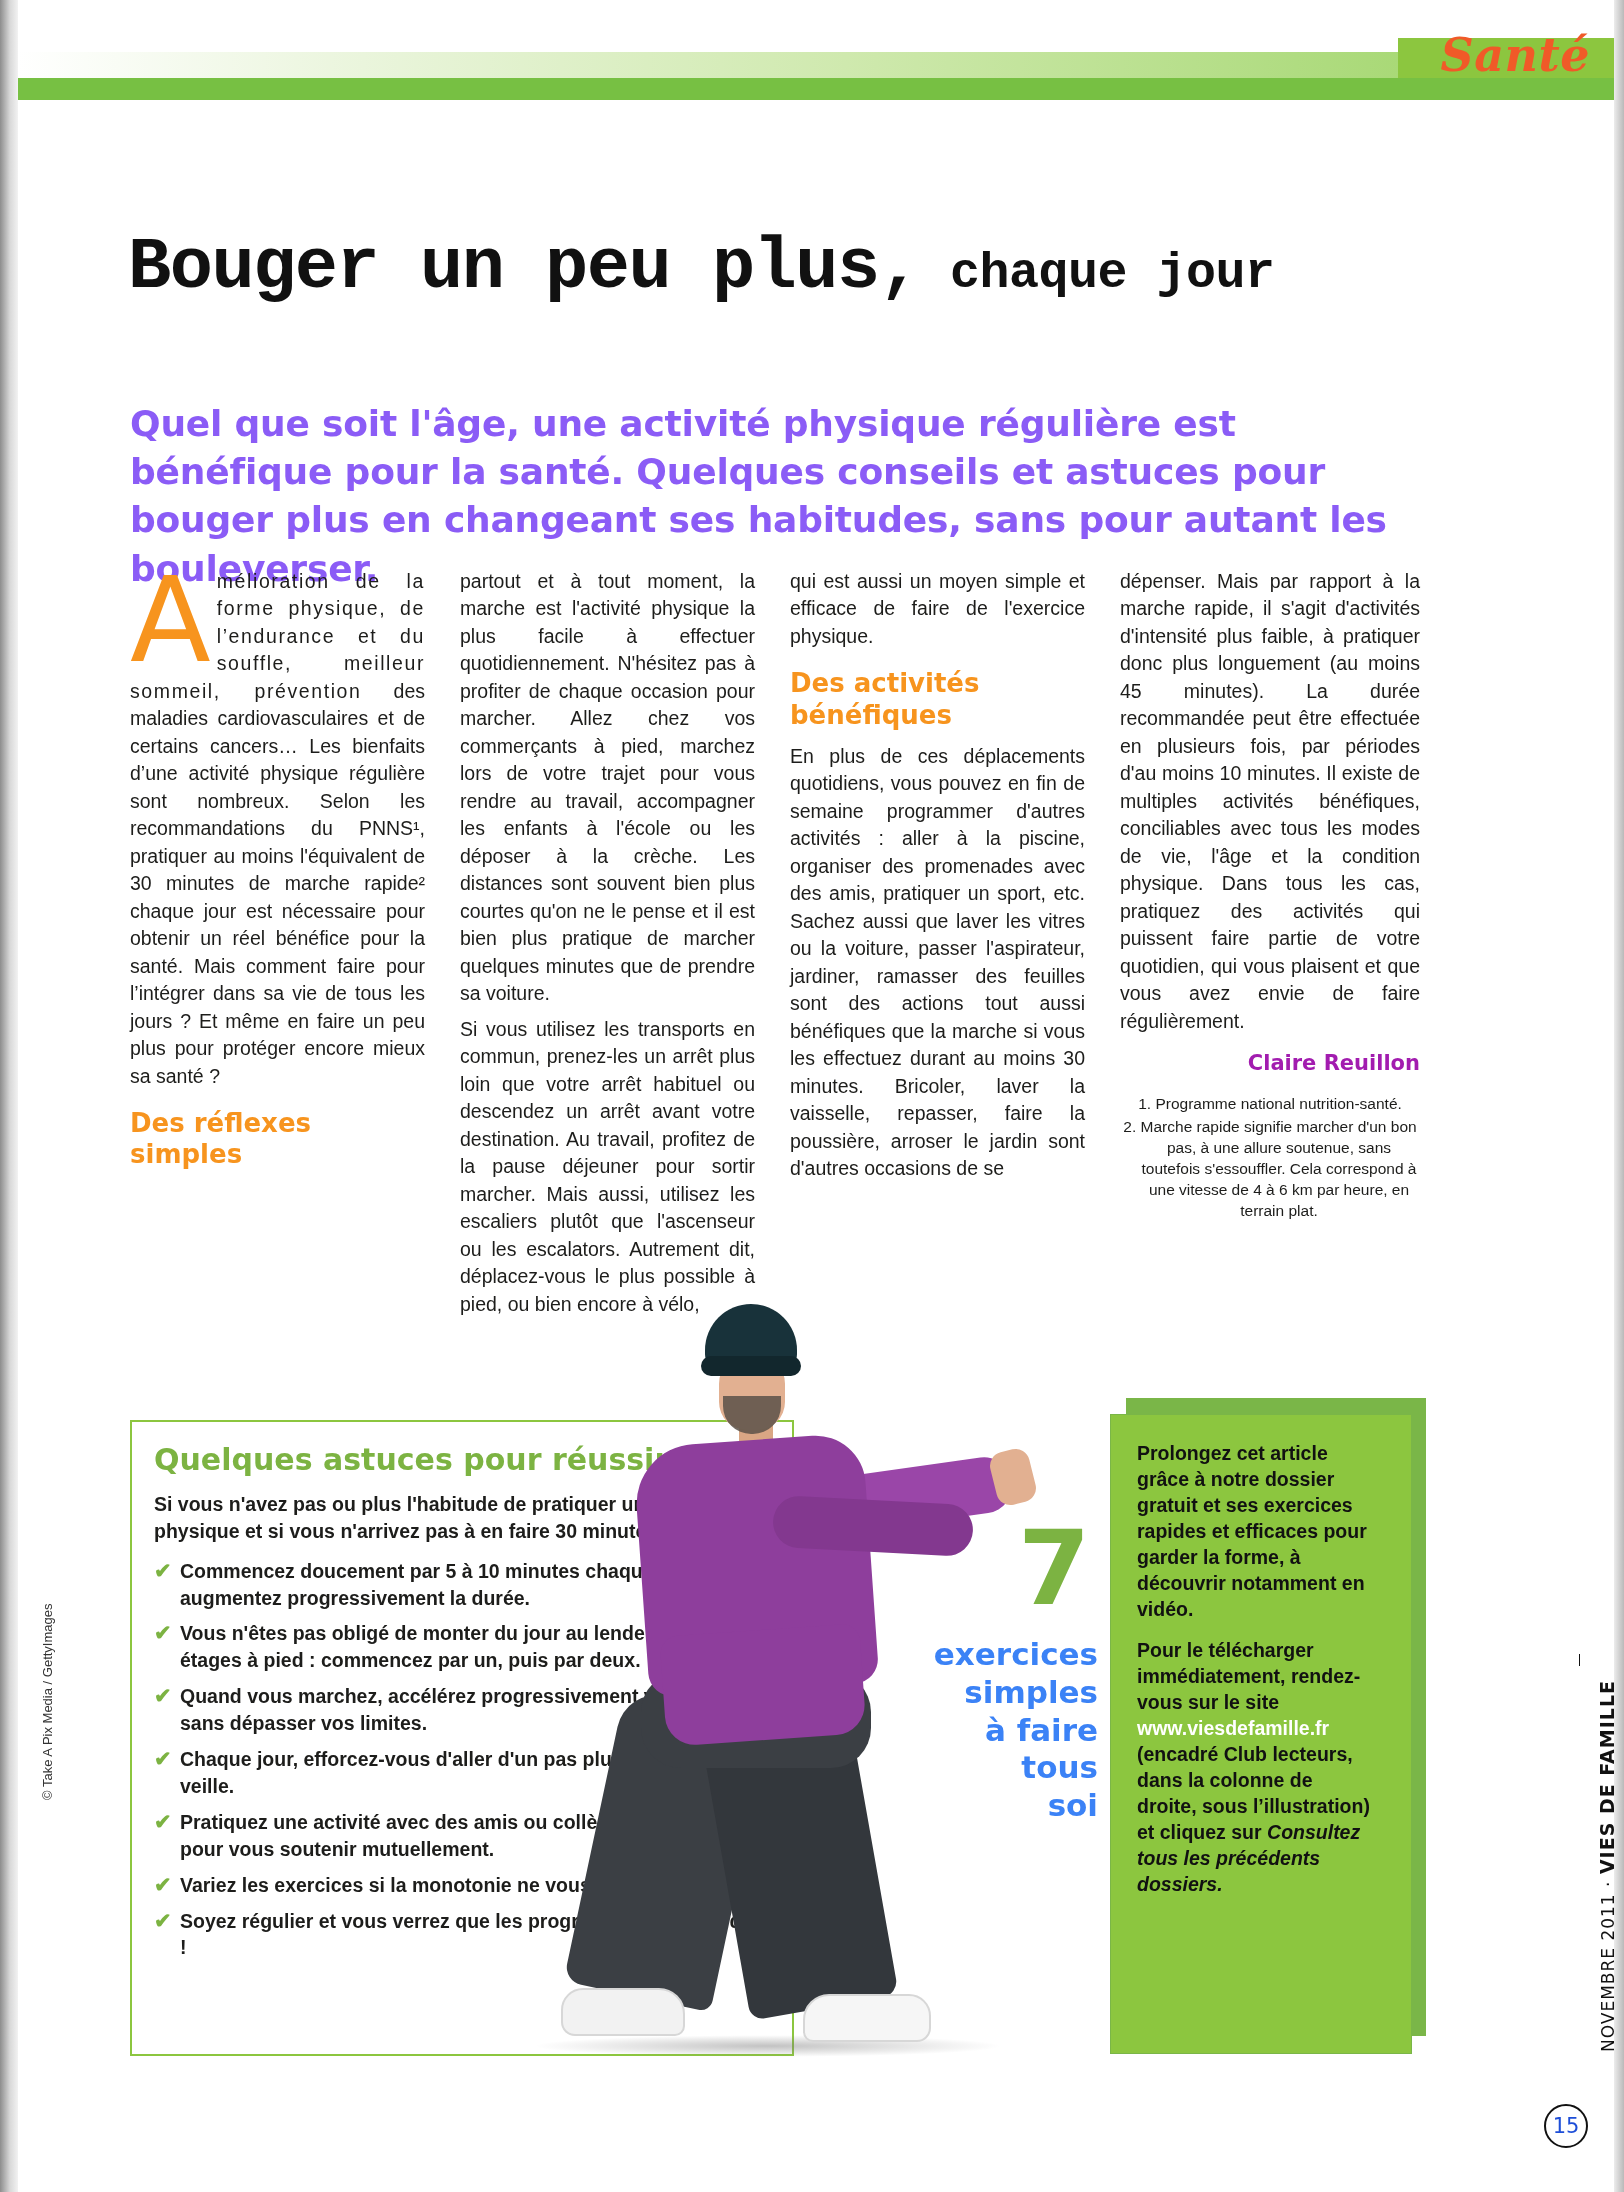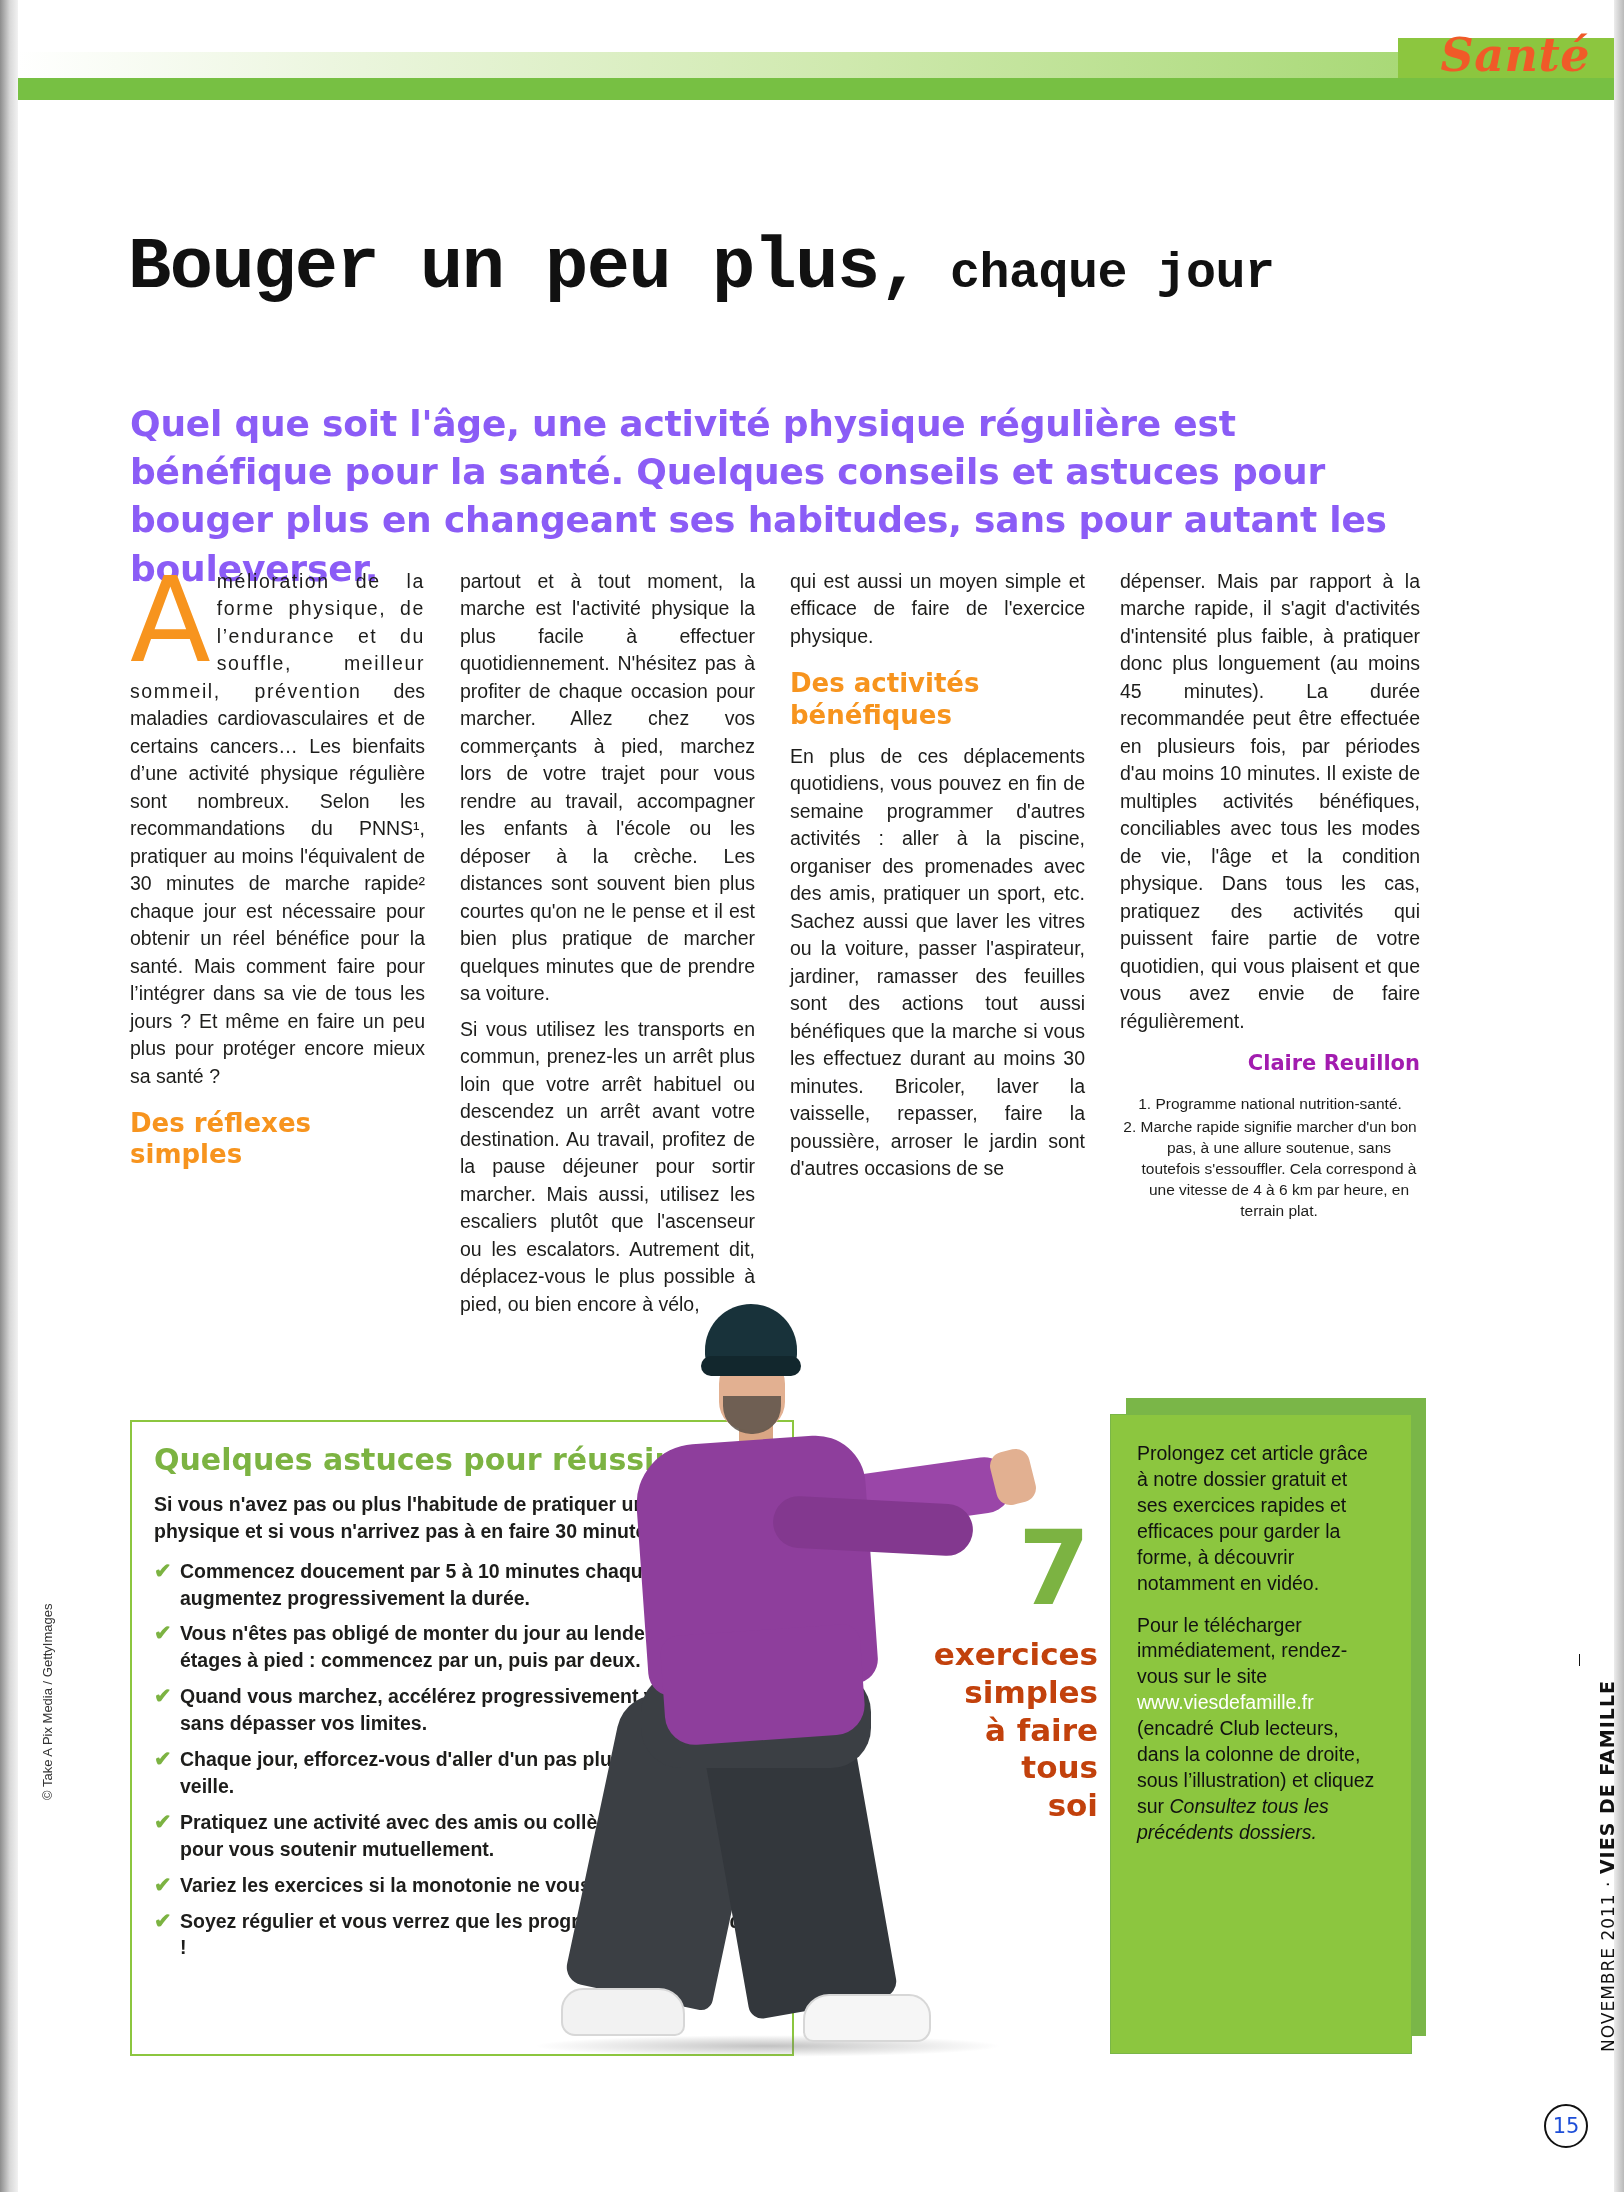--- a/index.html
+++ b/index.html
@@ -140,38 +140,38 @@
     background:#7ab648;
   }
   .promo{
     position:absolute; left:1092px; top:1414px; width:300px; height:638px;
     background:#8cc63f;
     border:1px solid #7ab648;
   }
   .promo .inner{
     padding:26px 36px 0 26px;
     font-size:19.5px; line-height:1.33;
-    font-weight:normal; color:#111;
+    font-weight:bold; color:#111;
   }
   .promo p{ margin:0 0 16px 0; }
   .promo .url{ color:#ffffff; }
   .promo .ital{ font-style:italic; }
 
   
   .seven{
     position:absolute; left:1000px; top:1516px;
     font-family:"DejaVu Sans", sans-serif;
     font-weight:bold; font-size:104px; color:#7cb342;
     line-height:1;
   }
   .seven-lines{
     position:absolute; left:890px; top:1636px; width:190px;
     text-align:right;
     font-family:"DejaVu Sans", sans-serif;
-    font-weight:bold; font-size:31px; line-height:1.22; color:#c2410c;
+    font-weight:bold; font-size:31px; line-height:1.22; color:#3b82f6;
   }
 
   
   .photo{
     position:absolute; left:455px; top:1300px; width:580px; height:790px;
     overflow:hidden;
   }
   .ph-shadow{
     position:absolute; left:60px; top:735px; width:470px; height:22px;
     background:radial-gradient(ellipse at center, rgba(120,120,120,.45), rgba(255,255,255,0) 70%);

